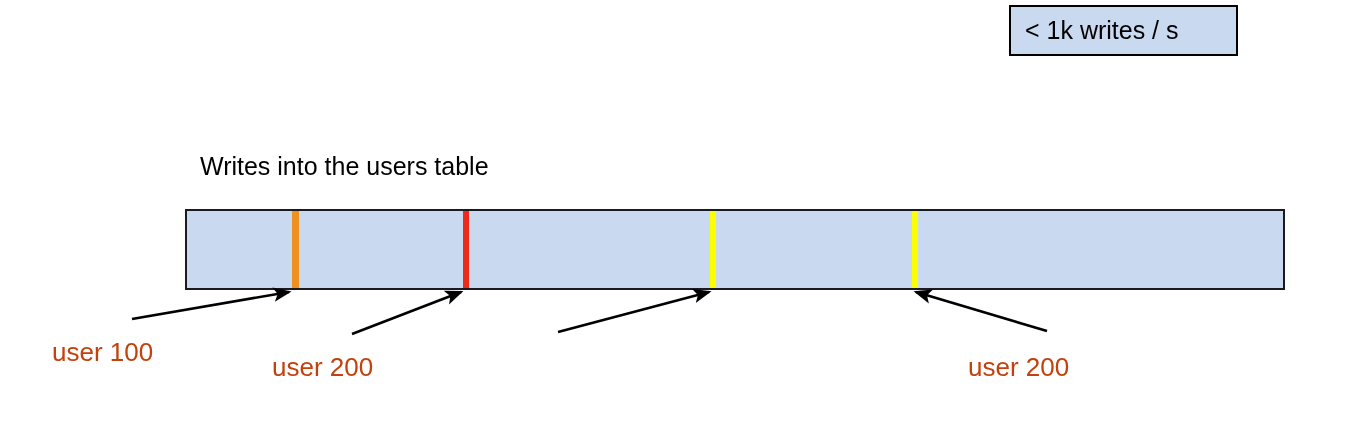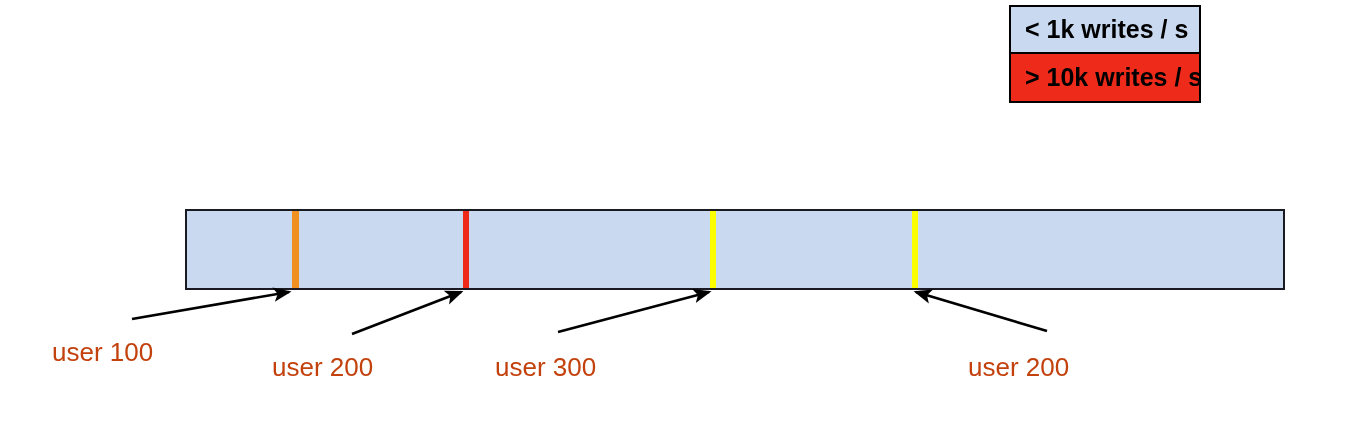--- a/index.html
+++ b/index.html
@@ -16,25 +16,24 @@
     height: 422px;
     background: #ffffff;
     overflow: hidden;
   }
 
   
   #legend {
     position: absolute;
     left: 1009px;
     top: 5px;
-    width: 192px;
+    width: 229px;
     border: 2px solid #000000;
     box-sizing: border-box;
     background: #84cc16;
-    font-weight: bold;
   }
   .legend-row {
     height: 47px;
     box-sizing: border-box;
     border-bottom: 2px solid #000000;
     display: flex;
     align-items: center;
     padding-left: 14px;
   }
   .legend-row:last-child {
@@ -97,37 +96,34 @@
 </style>
 </head>
 <body>
 
 <div id="canvas">
 
   <div id="legend">
     <div class="legend-row" style="background: rgb(201, 217, 239);">
       <span class="legend-label">&lt; 1k writes / s</span>
     </div>
-    <div class="legend-row" style="background: rgb(238, 42, 26);">
-      <span class="legend-label">&gt; 10k writes / s</span>
-    </div>
   </div>
 
+  <div id="caption">Writes into the users table</div>
 
   <div id="bar" style="border-color: rgb(26, 26, 34);">
     <div class="bar-fill" style="background: rgb(201, 217, 239);"></div>
     <div class="bar-stripe" style="background: rgb(239, 145, 32); width: 7px; left: 9.55%;"></div>
     <div class="bar-stripe" style="background: rgb(238, 42, 26); width: 6px; left: 25.18%;"></div>
     <div class="bar-stripe" style="background: rgb(251, 255, 0); width: 6px; left: 47.73%;"></div>
     <div class="bar-stripe" style="background: rgb(251, 255, 0); width: 6px; left: 66.18%;"></div>
   </div>
 
   <div class="user-label" style="left: 52px; top: 337px;">user 100</div>
   <div class="user-label" style="left: 272px; top: 352px;">user 200</div>
-  <div class="user-label" style="left: 495px; top: 352px;">user 300</div>
   <div class="user-label" style="left: 968px; top: 352px;">user 200</div>
 
   <svg id="arrows" viewBox="0 0 1350 422">
     <defs>
       <marker id="arrowhead" markerWidth="7" markerHeight="7" refX="6" refY="3.2" orient="auto" markerUnits="strokeWidth">
         <path d="M0,0.4 L7,3.2 L0,6 L1.6,3.2 Z" fill="#000000"></path>
       </marker>
     </defs>
     <line stroke="#000000" stroke-width="2.6" marker-end="url(#arrowhead)" x1="132" y1="319" x2="289" y2="292"></line>
     <line stroke="#000000" stroke-width="2.6" marker-end="url(#arrowhead)" x1="352" y1="334" x2="461" y2="292"></line>

